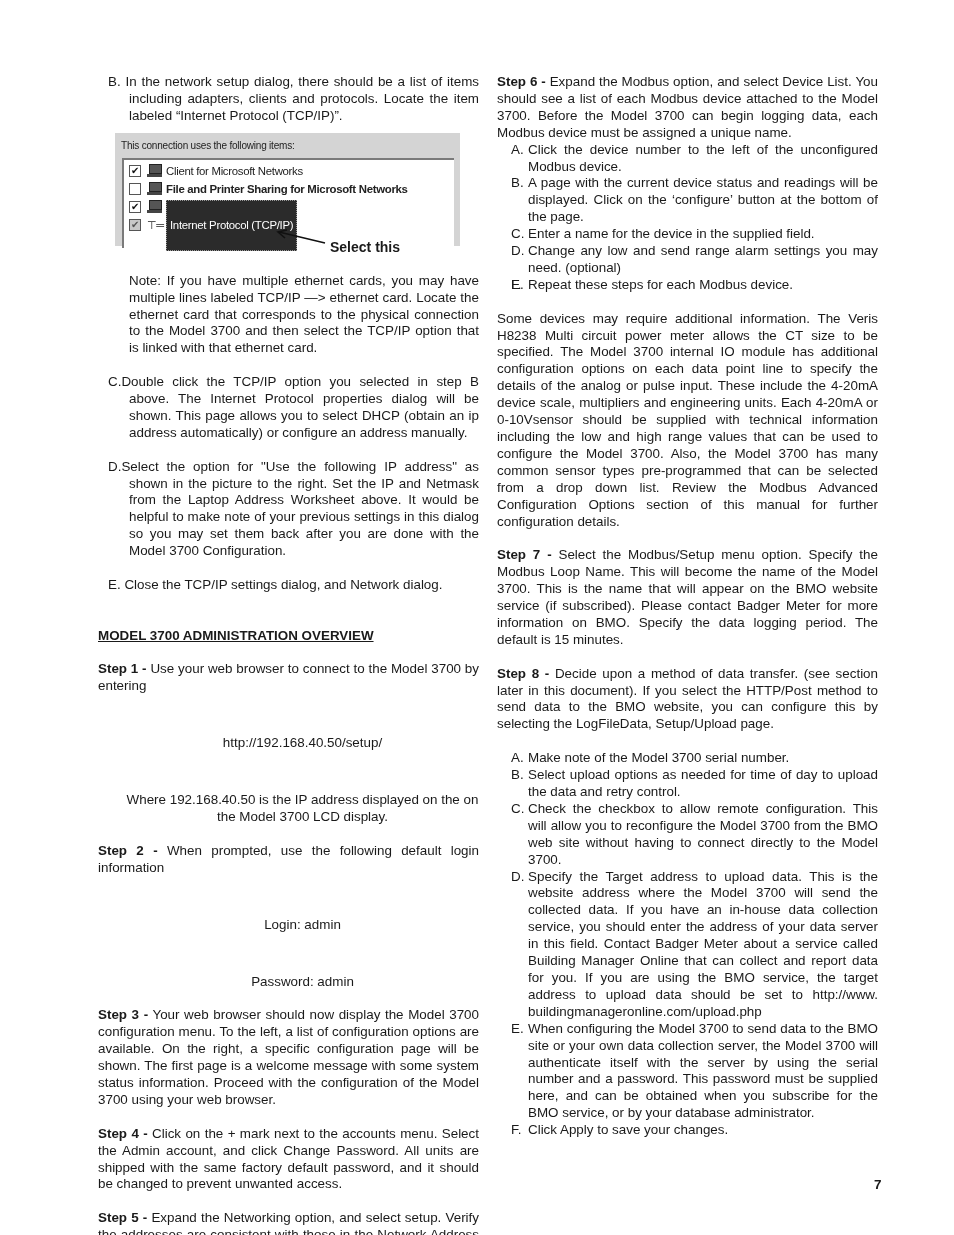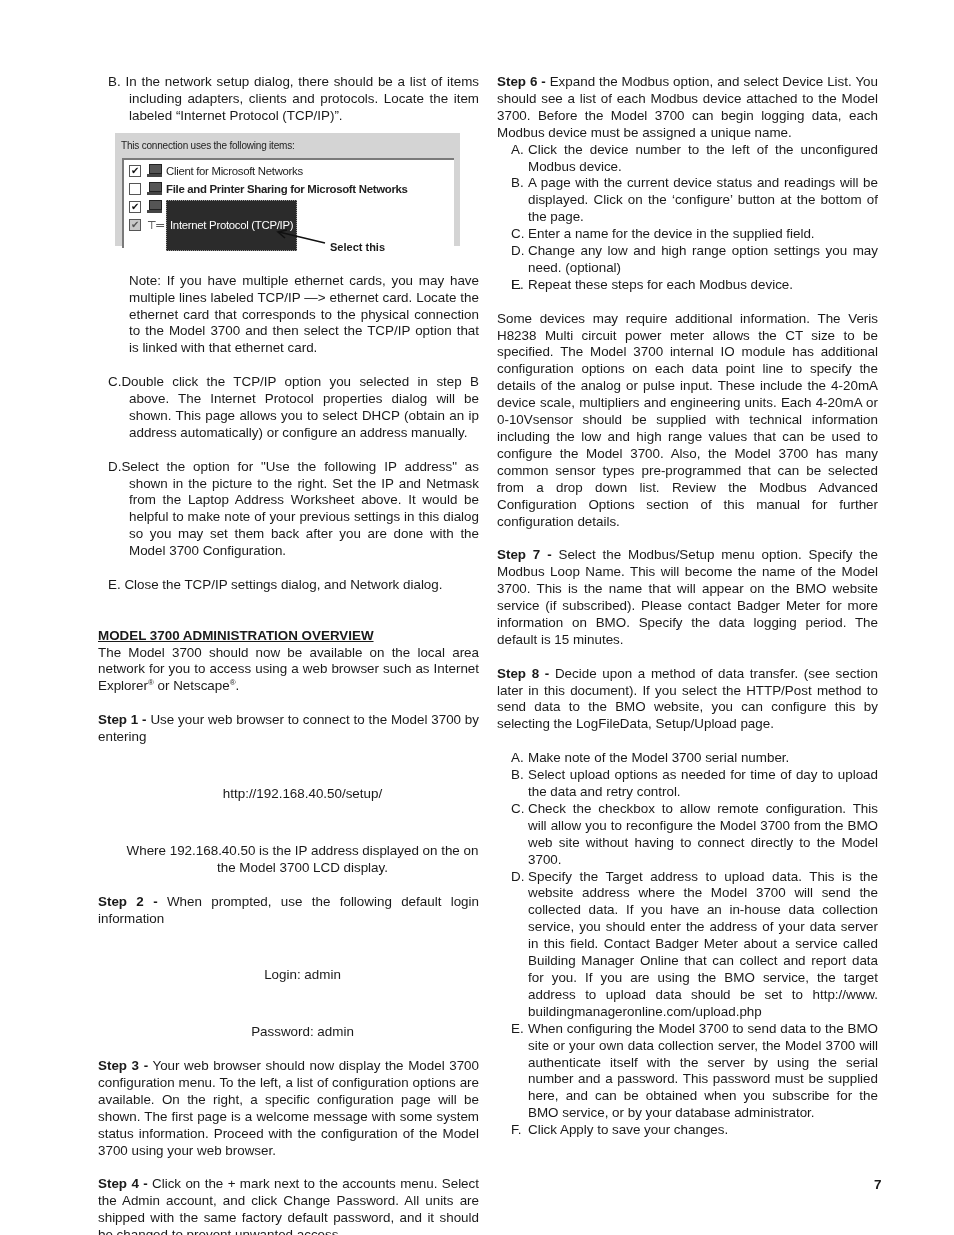--- a/index.html
+++ b/index.html
@@ -35,21 +35,21 @@
     background: #ffffff; border-top: 2px solid #7a7a7a; border-left: 2px solid #7a7a7a;
   }
   .dlg-item { position: absolute; left: 5px; height: 17px; display: flex; align-items: center; font-size: 11.4px; color: #222; letter-spacing: -0.3px; }
   .cb { width: 10px; height: 10px; border: 1px solid #555; background: #fff; font-size: 10px; line-height: 10px; text-align: center; color: #111; margin-right: 6px; }
   .cb.dim { background: #c8c8c8; color: #555; }
   .pc-ico { width: 16px; height: 14px; margin-right: 3px; position: relative; }
   .pc-ico .scr { position: absolute; left: 2px; top: 0; width: 11px; height: 8px; background: #555; border: 1px solid #222; }
   .pc-ico .base { position: absolute; left: 0; top: 10px; width: 15px; height: 3px; background: #444; }
   .net-ico { width: 16px; height: 12px; margin-right: 3px; font-size: 11px; line-height: 12px; color: #222; }
   .sel { background: #2b2b2b; color: #ffffff; padding: 16px 3px; border: 1px dotted #999; }
-  .select-this { position: absolute; left: 215px; top: 106px; font-weight: bold; font-size: 11px; color: #1a1a1a; }
+  .select-this { position: absolute; left: 215px; top: 106px; font-weight: bold; font-size: 14px; color: #1a1a1a; }
   .arrow { position: absolute; left: 160px; top: 96px; width: 52px; height: 16px; }
 
   .page-num { position: absolute; left: 874px; top: 1177px; font-weight: bold; font-size: 13.5px; }
 </style>
 </head>
 <body>
 
 <div class="col col-left">
 
   <p class="hang" style="padding-left:31px;text-indent:-21px;"><span>B.</span> <span>In the network setup dialog, there should be a list of items including adapters, clients and protocols. Locate the item labeled “Internet Protocol (TCP/IP)”.</span></p>
@@ -104,21 +104,20 @@
   <div class="gap"></div>
 
   <p class="hang"><span>D.</span><span>Select the option for "Use the following IP address" as shown in the picture to the right.   Set the IP and Netmask from the Laptop Address Worksheet above. It would be helpful to make note of your previous settings in this dialog so you may set them back after you are done with the Model 3700 Configuration.</span></p>
   <div class="gap"></div>
 
   <p class="hang"><span>E.</span> <span>Close the TCP/IP settings dialog, and Network dialog.</span></p>
   <div class="gap"></div>
   <div class="gap"></div>
 
   <p class="heading">MODEL 3700 ADMINISTRATION OVERVIEW</p>
-  <p><span>The Model 3700 should now be available on the local area network for you to access using a web browser such as Internet Explorer</span><sup>®</sup><span> or Netscape</span><sup>®</sup><span>.</span></p>
   <div class="gap"></div>
 
   <p><span class="b">Step 1 -</span><span> Use your web browser to connect to the Model 3700 by entering</span></p>
   <p class="indent2">http://192.168.40.50/setup/</p>
   <p class="indent2">Where 192.168.40.50 is the IP address displayed on the on the Model 3700 LCD display.</p>
   <div class="gap"></div>
 
   <p><span class="b">Step 2 -</span><span> When prompted, use the following default login information</span></p>
   <p class="indent2">Login: admin</p>
   <p class="indent2">Password: admin</p>
@@ -132,21 +131,21 @@
 
   <p><span class="b">Step 5 -</span><span> Expand the Networking option, and select setup. Verify the addresses are consistent with those in the Network Address Worksheet.</span></p>
 </div>
 
 <div class="col col-right">
   <p><span class="b">Step 6 -</span><span> Expand the Modbus option, and select Device List. You should see a list of each Modbus device attached to the Model 3700. Before the Model 3700 can begin logging data, each Modbus device must be assigned a unique name.</span></p>
   <ul class="sub-list">
     <li><span class="lt">A.</span><span>Click the device number to the left of the unconfigured Modbus device.</span></li>
     <li><span class="lt">B.</span><span>A page with the current device status and readings will be displayed. Click on the ‘configure’ button at the bottom of the page.</span></li>
     <li><span class="lt">C.</span><span>Enter a name for the device in the supplied field.</span></li>
-    <li><span class="lt">D.</span><span>Change any low and high range option settings you may need.  (optional)</span></li>
+    <li><span class="lt">D.</span><span>Change any low and send range alarm settings you may need.  (optional)</span></li>
     <li><span class="lt">E.</span></li>
     <li><span class="lt">F.</span><span>Repeat these steps for each Modbus device.</span></li>
   </ul>
   <div class="gap"></div>
 
   <p>Some devices may require additional information. The Veris H8238 Multi circuit power meter allows the CT size to be specified. The Model 3700 internal IO module has additional configuration options on each data point line to specify the details of the analog or pulse input. These include the 4-20mA device scale, multipliers and engineering units. Each 4-20mA or 0-10Vsensor should be supplied with technical information including the low and high range values  that can be used to configure the Model 3700. Also, the Model 3700 has many common sensor types pre-programmed that can be selected from a drop down list. Review the Modbus Advanced Configuration Options section of this manual for further configuration details.</p>
   <div class="gap"></div>
 
   <p><span class="b">Step 7 -</span><span> Select the Modbus/Setup menu option. Specify the Modbus Loop Name.  This will become the name of the Model 3700. This is the name that will appear on the BMO website service (if subscribed). Please contact Badger Meter for more information on BMO. Specify the data logging period. The default is 15 minutes.</span></p>
   <div class="gap"></div>

